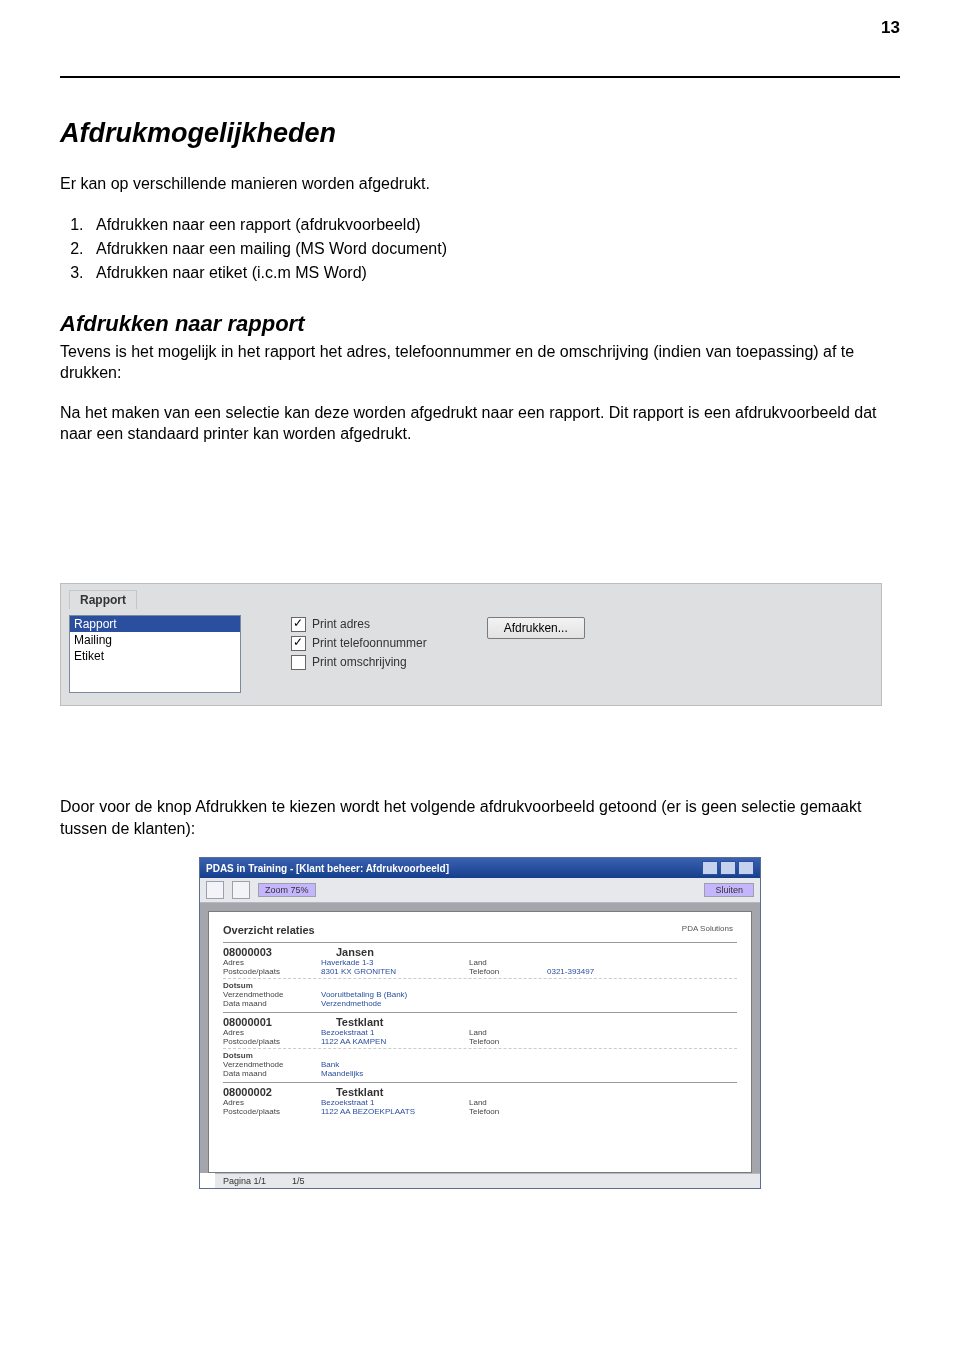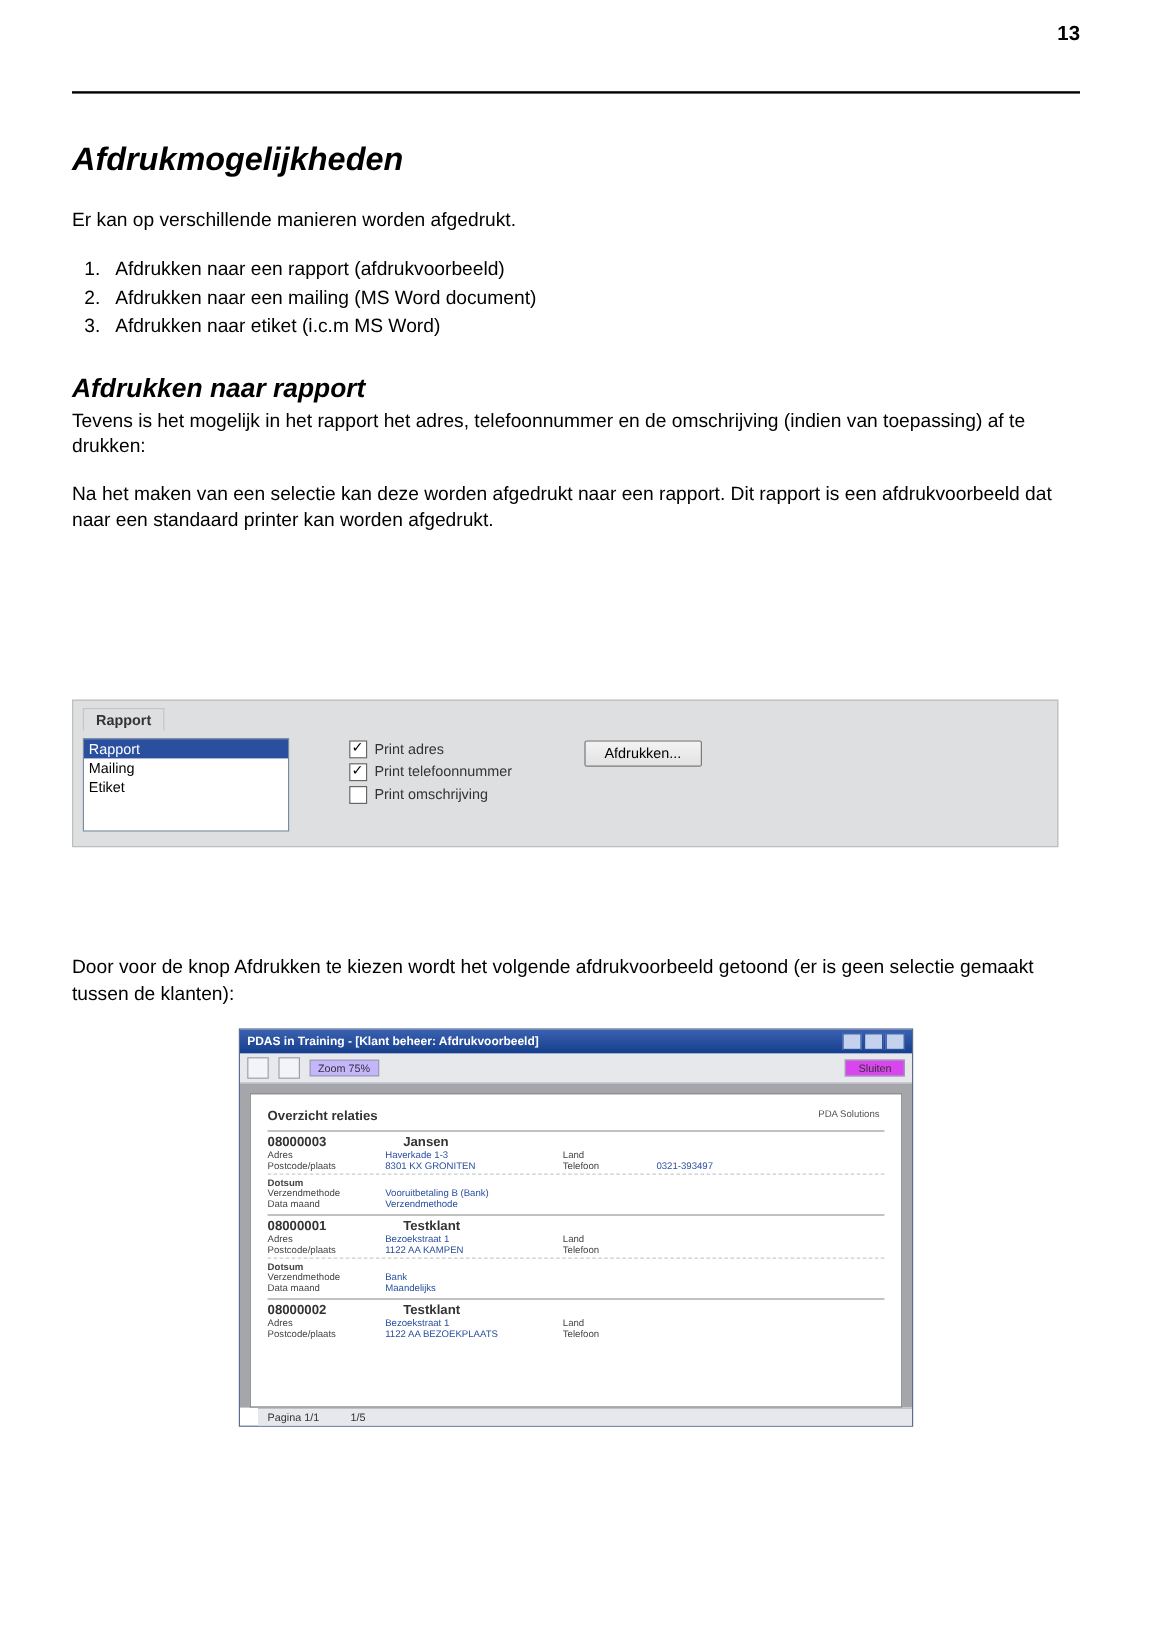--- a/index.html
+++ b/index.html
@@ -175,21 +175,21 @@
     display: inline-block;
   }
   .tb-zoom {
     border: 1px solid #9aa0ac;
     background: #c4b5fd;
     padding: 1px 6px;
     font-size: 9px;
   }
   .tb-close {
     border: 1px solid #9aa0ac;
-    background: #d946ef;
+    background: #c4b5fd;
     padding: 1px 10px;
     font-size: 9px;
   }
   .p2-canvas {
     background: #a5a6ab;
     padding: 8px 8px 0 8px;
   }
   .p2-page {
     background: #fff;
     border: 1px solid #7b7b7b;

